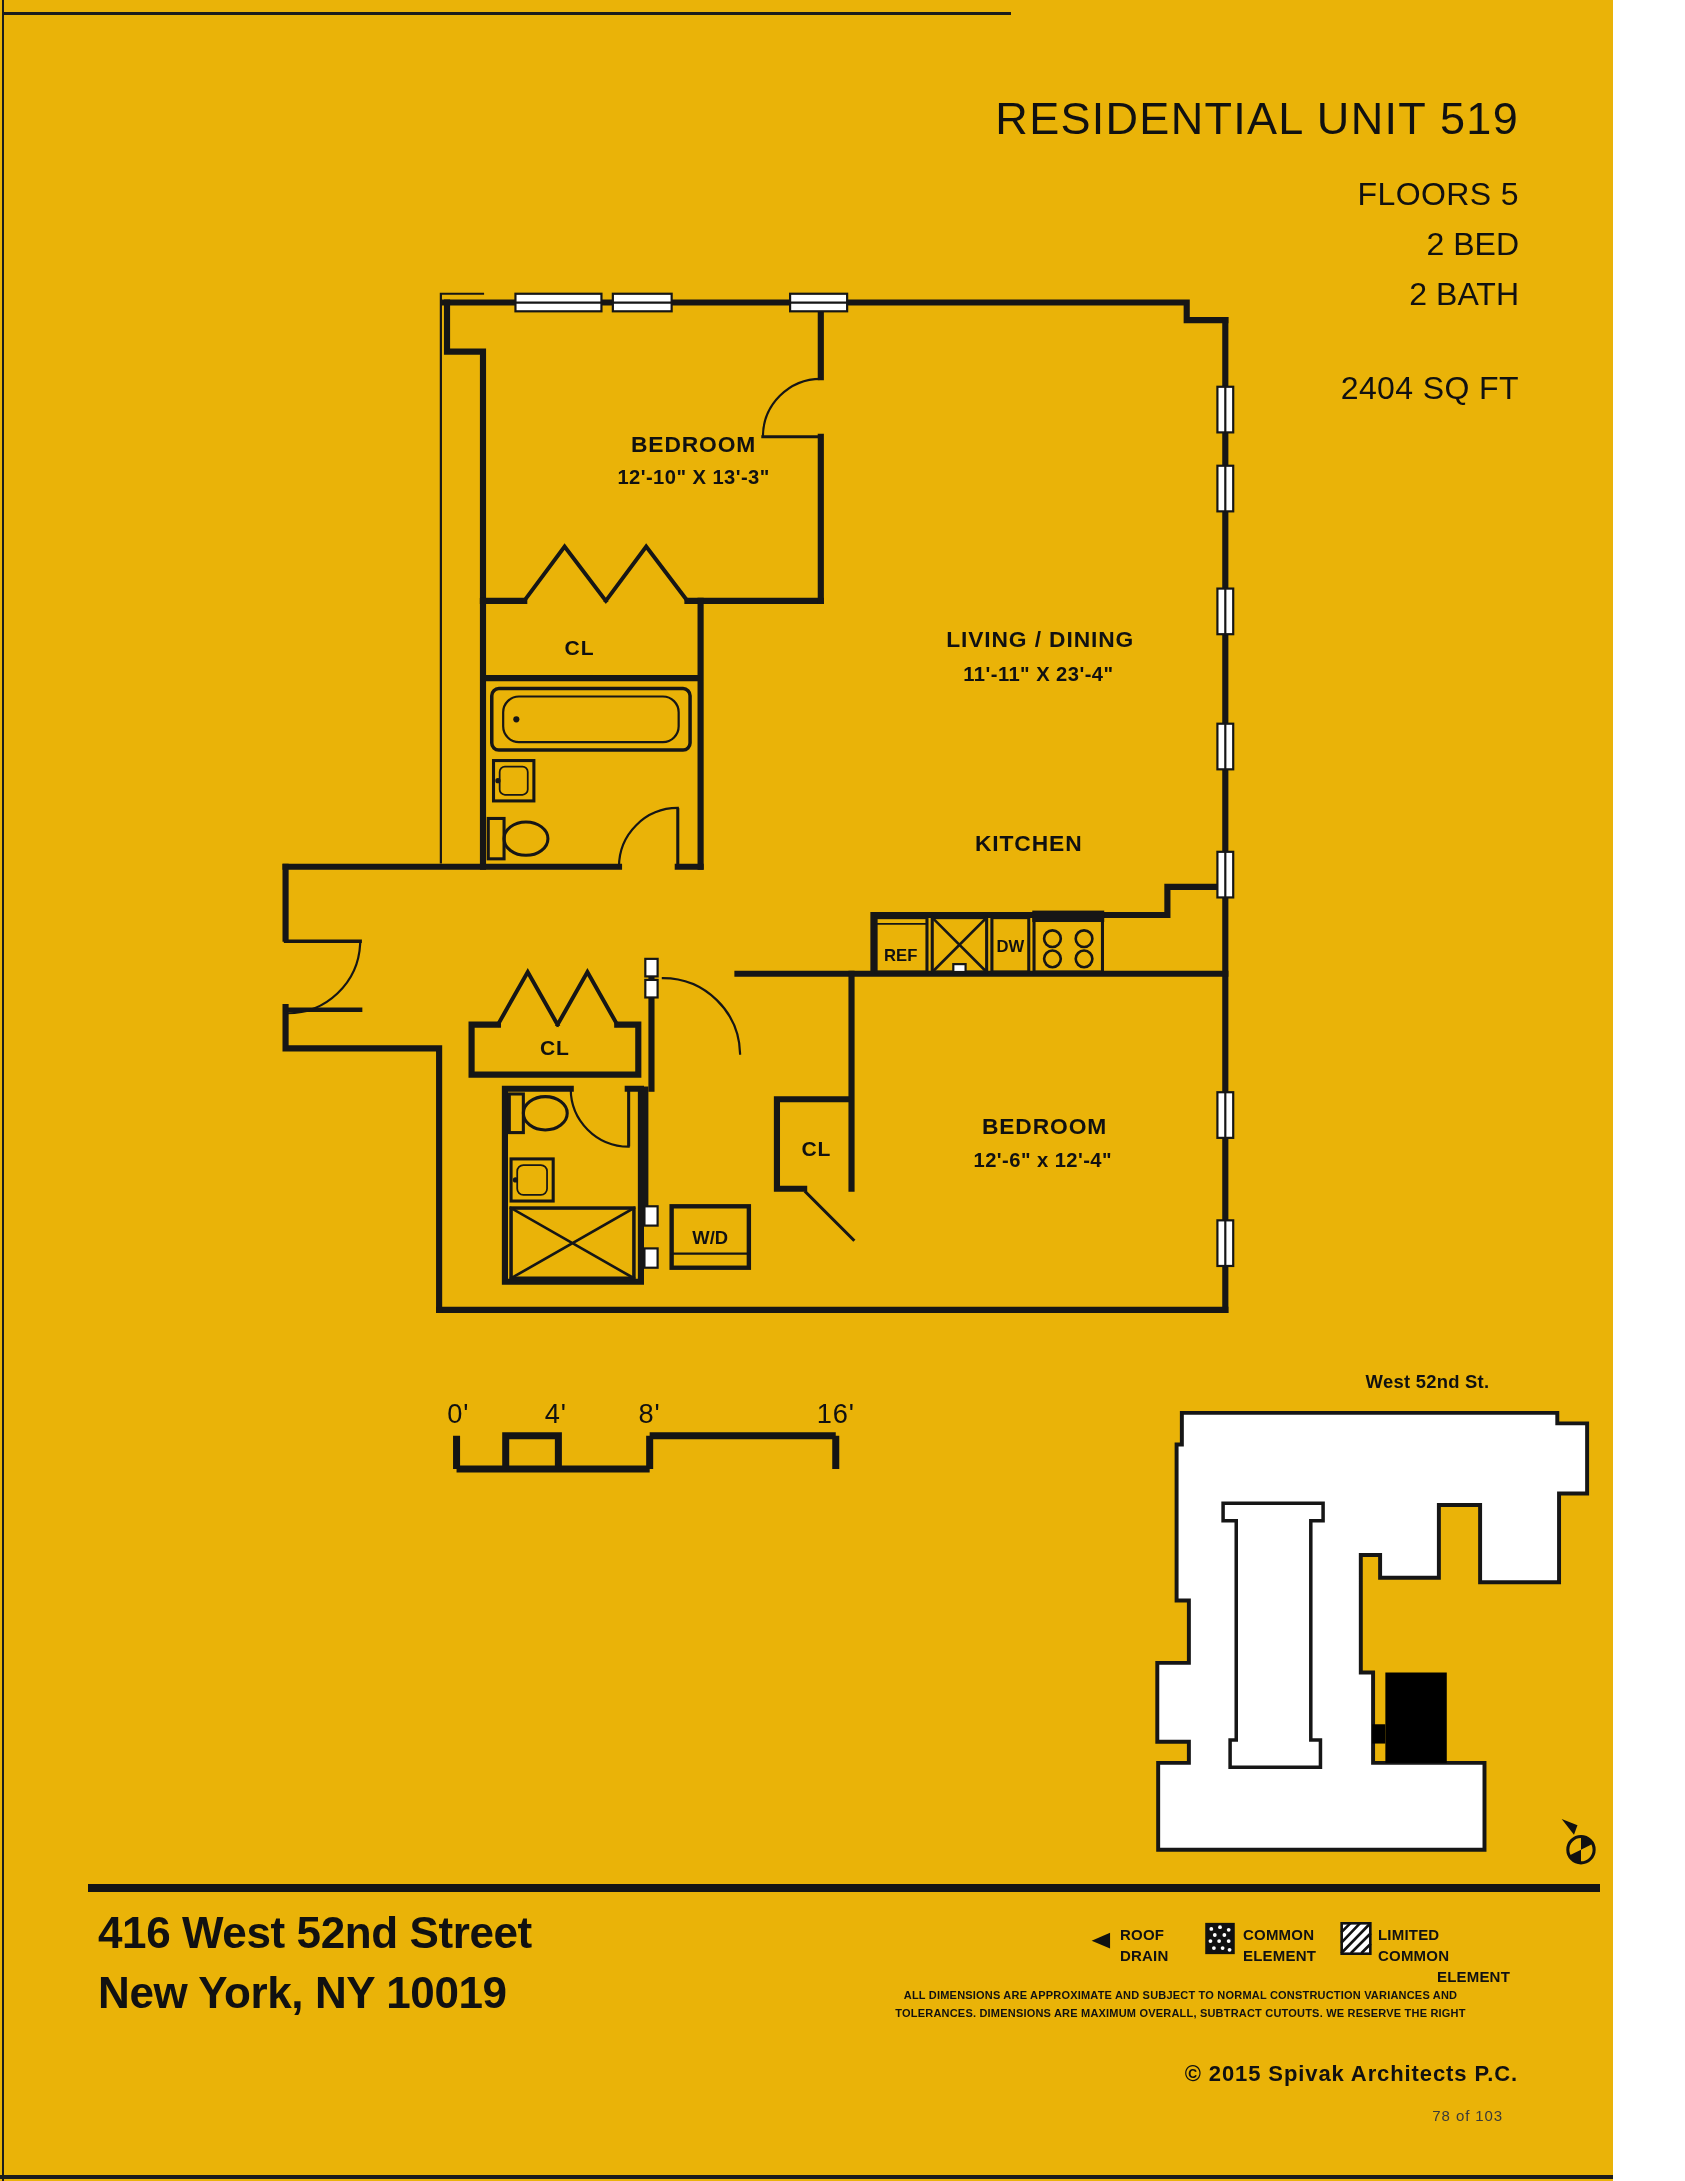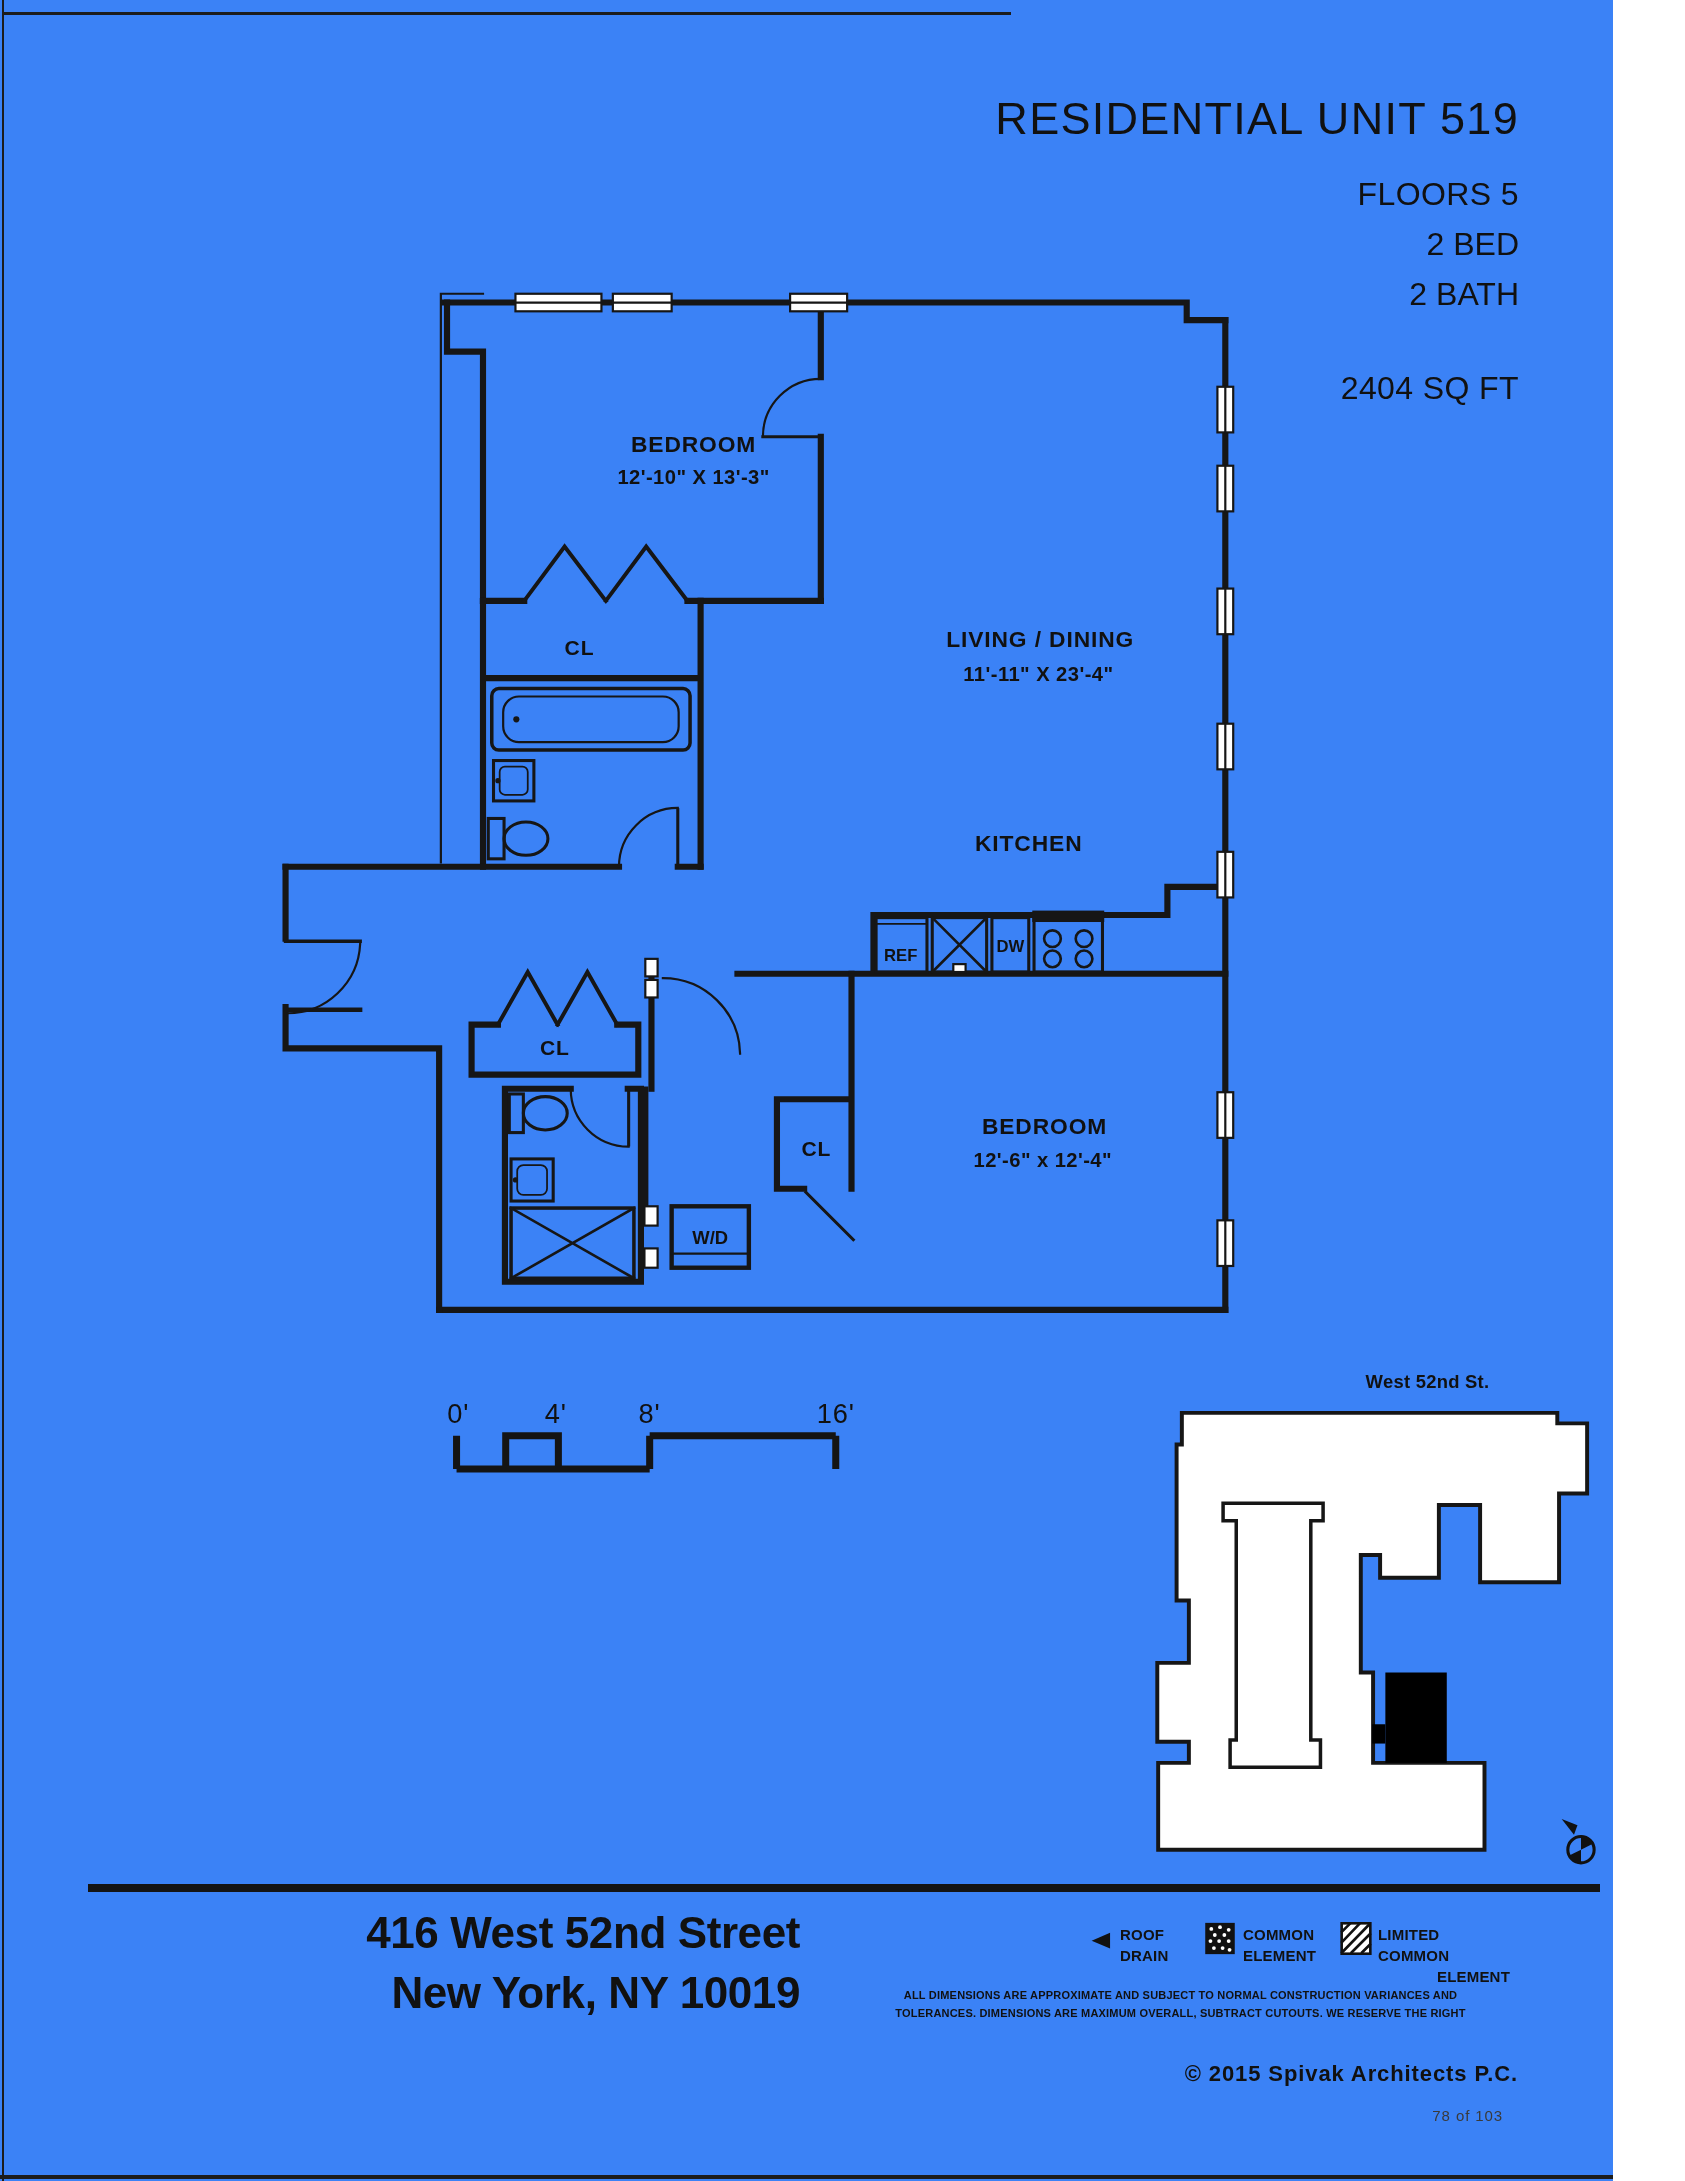--- a/index.html
+++ b/index.html
@@ -1,16 +1,16 @@
 <!DOCTYPE html>
 <html style="font-size:14px"><head>
 <meta charset="utf-8">
 <style>
   html,body{margin:0;padding:0;background:#fff;}
-  #page{position:relative;width:1613px;height:2181px;background:#3b82f6;overflow:hidden;
+  #page{position:relative;width:1613px;height:2181px;background:#eab308;overflow:hidden;
         font-family:"Liberation Sans", sans-serif;color:#111;}
   .abs{position:absolute;}
   
   #border-left{left:1.8px;top:0;width:2.6px;height:2181px;background:#1c1c1c;}
   #border-top{left:1.8px;top:12.3px;width:1009px;height:2.6px;background:#1c1c1c;}
   #border-bottom{left:0;top:2175px;width:1685px;height:3.5px;background:#1c1c1c;}
   
   .hdr{right:94px;text-align:right;white-space:nowrap;}
   #hdr-title{top:93px;font-size:45px;letter-spacing:1.3px;font-weight:500;}
   #hdr-floors{top:176px;font-size:32px;letter-spacing:0.4px;}
@@ -20,21 +20,21 @@
   
   svg text{font-family:"Liberation Sans", sans-serif;font-weight:bold;fill:#111;}
   .room-name{font-size:26px;letter-spacing:1px;}
   .room-dims{font-size:23px;letter-spacing:.5px;}
   .small-lab{font-size:24px;letter-spacing:1px;}
   .appl-lab{font-size:19px;}
   .scale-lab{font-size:31px;font-weight:400;letter-spacing:1px;}
   .street-lab{font-size:21px;letter-spacing:.3px;}
   
   #footer-rule{left:88px;top:1884px;width:1512px;height:8px;background:#141414;}
-  #address{left:98px;top:1903px;width:702px;text-align:right;font-weight:bold;
+  #address{left:98px;top:1903px;width:702px;text-align:left;font-weight:bold;
            font-size:44px;line-height:1.36;letter-spacing:-0.4px;white-space:nowrap;}
   .leg-txt{font-size:15px;font-weight:bold;line-height:1.4;letter-spacing:0.2px;}
   #leg3-txt{width:132px;}
   #leg3-txt .l2{text-align:right;}
   #disclaimer{left:744px;top:1987px;width:873px;font-size:11px;font-weight:bold;
               line-height:1.62;text-align:center;letter-spacing:0.2px;white-space:nowrap;}
   #copyright{right:95px;top:2061px;font-size:22px;font-weight:bold;letter-spacing:0.9px;}
   #pagenum{right:110px;top:2107px;font-size:15px;color:#3a3a3a;letter-spacing:0.9px;text-align:center;}
 </style>
 </head>

